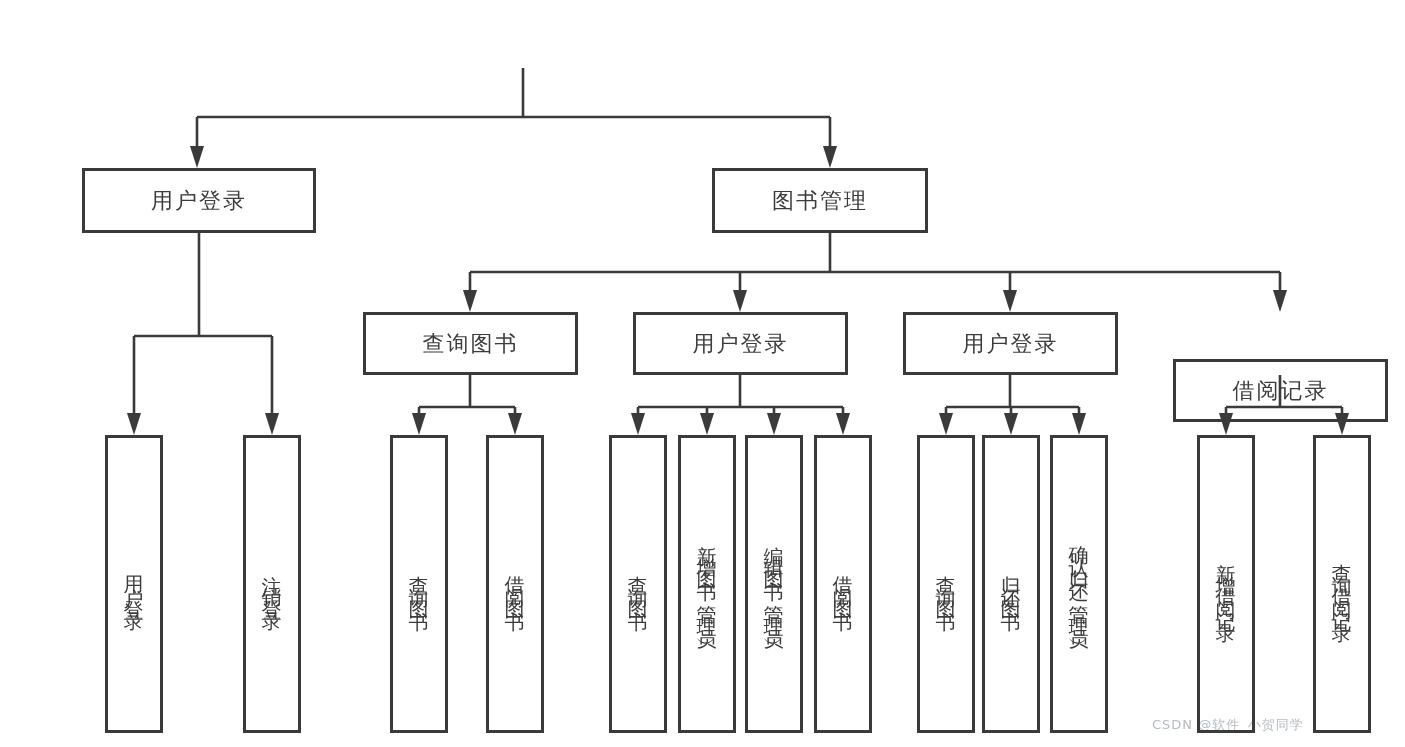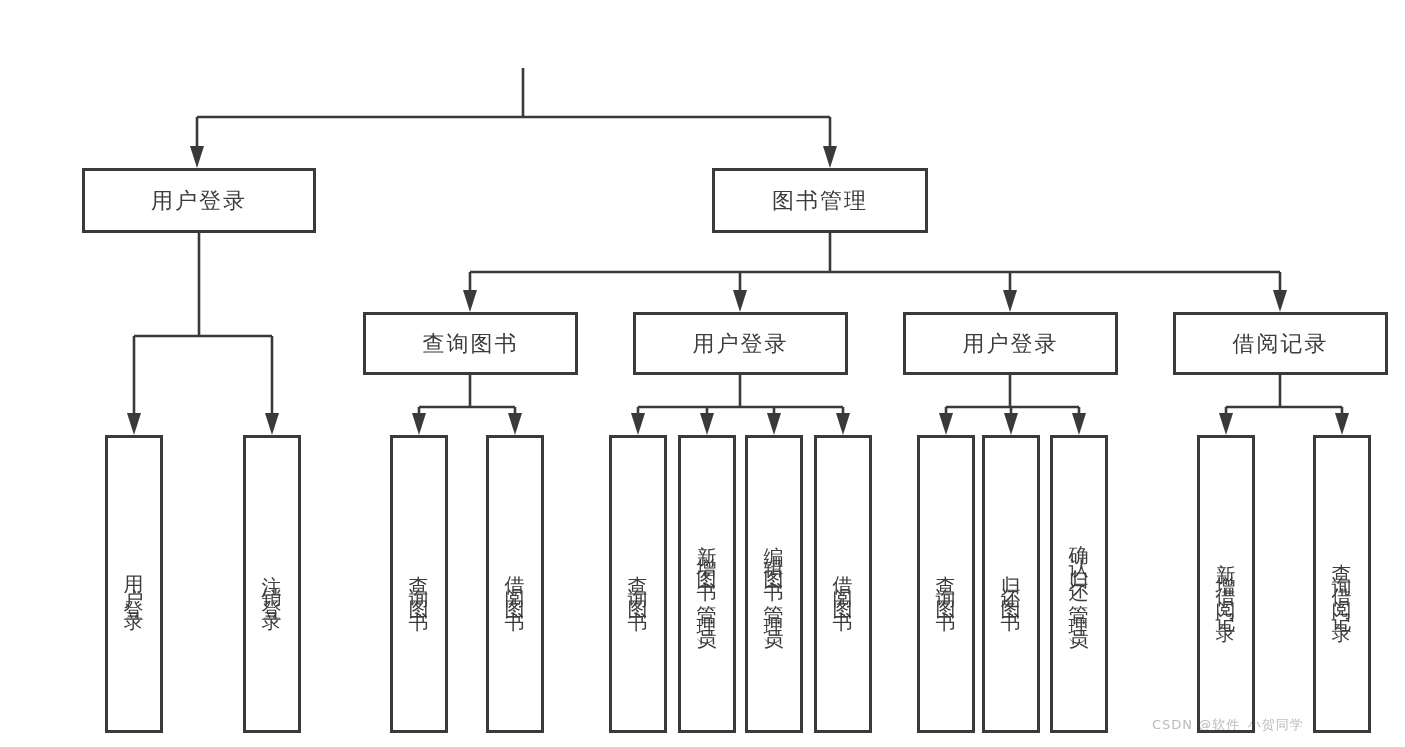--- a/index.html
+++ b/index.html
@@ -28,21 +28,21 @@
     z-index: 2;
   }
   .hbox { font-size: 22px; letter-spacing: 2px; white-space: nowrap; }
   .root-box   { left: 24px;  top: 13px;  width: 998px; height: 55px; }
   .l2-0 { left: 82px;  top: 168px; width: 234px; height: 65px; }
   .l2-1 { left: 712px; top: 168px; width: 216px; height: 65px; }
   .l3   { top: 312px; width: 215px; height: 63px; }
   .l3-0 { left: 363px; }
   .l3-1 { left: 633px; }
   .l3-2 { left: 903px; }
-  .l3-3 { left: 1173px; }
+  .l3-3 { left: 1173px; margin-top: 47px; }
   .vbox {
     top: 435px;
     width: 58px;
     height: 298px;
     border-width: 3px;
   }
   .vbox span {
     writing-mode: vertical-rl;
     text-orientation: mixed;
     font-size: 20px;

